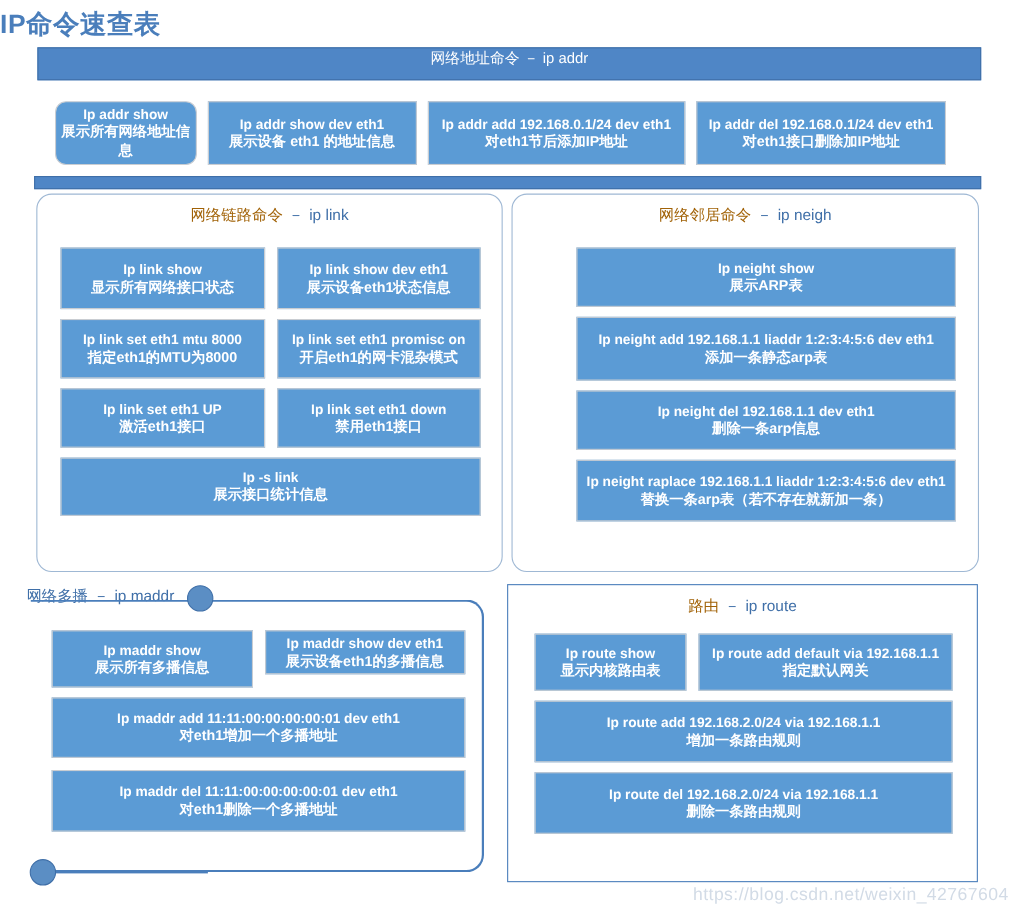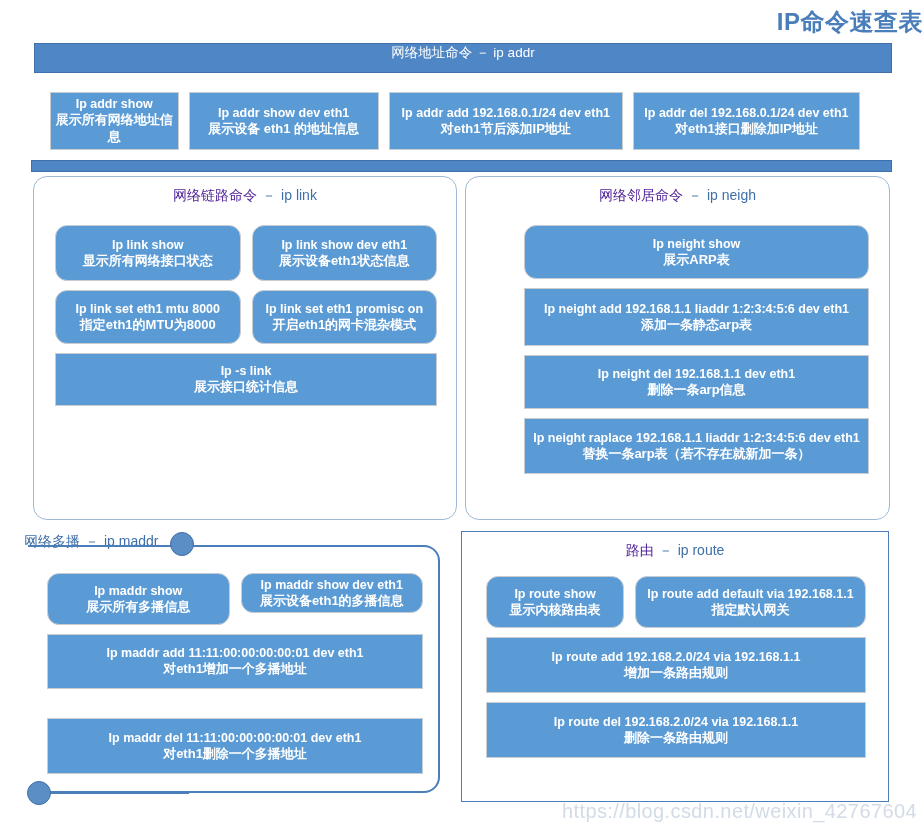--- a/index.html
+++ b/index.html
@@ -11,21 +11,21 @@
     width: 923px; height: 825px;
     position: relative;
     font-family: "Liberation Sans", "DejaVu Sans", sans-serif;
     overflow: hidden;
   }
 
   
   #page-title {
     position: absolute;
     left: 0; top: 6px; width: 923px;
-    text-align: right;
+    text-align: left;
     font-size: 24px;
     font-weight: bold;
     color: #4a7ebb;
     letter-spacing: 0.5px;
   }
 
   
   #addr-banner {
     position: absolute;
     left: 34px; top: 43px;
@@ -41,21 +41,21 @@
 
   
   #addr-row {
     position: absolute;
     left: 50px; top: 92px;
     width: 810px; height: 58px;
     display: flex;
     gap: 10px;
   }
   #addr-row .cmd { margin: 0; }
-  #addr-row .cmd:nth-child(1) { width: 129px; }
+  #addr-row .cmd:nth-child(1) { width: 129px; border-radius: 10px; }
   #addr-row .cmd:nth-child(2) { width: 191px; }
   #addr-row .cmd:nth-child(3) { width: 235px; }
   #addr-row .cmd:nth-child(4) { width: 228px; }
 
   
   #divider-bar {
     position: absolute;
     left: 31px; top: 160px;
     width: 861px; height: 12px;
     background: #4f86c6;
@@ -84,37 +84,37 @@
     border: 1.5px solid #9fb8d4;
     background: #ffffff;
   }
   .panel-title {
     text-align: center;
     color: #3f6fa8;
     font-size: 14px;
     padding-top: 10px;
     padding-bottom: 4px;
   }
-  .panel-title .cn { color: #4c1d95; }
+  .panel-title .cn { color: #a16207; }
   .panel-title .sep { color: #3f6fa8; padding: 0 5px; }
   .panel-title .en { color: #3f6fa8; }
 
   
   #link-panel {
     left: 33px; top: 176px;
     width: 424px; height: 344px;
     border-radius: 14px;
   }
   #link-panel .grid {
     position: absolute;
     left: 21px; top: 48px;
     width: 382px;
   }
   .row2 { display: flex; gap: 11px; margin-bottom: 9px; }
-  .row2 > .cmd { flex: 1 1 0; border-radius: 12px; }
+  .row2 > .cmd { flex: 1 1 0; }
 
   
   #neigh-panel {
     left: 465px; top: 176px;
     width: 425px; height: 344px;
     border-radius: 14px;
   }
   #neigh-panel .grid {
     position: absolute;
     left: 22px; top: 48px;
@@ -178,21 +178,21 @@
     width: 380px;
   }
 
   
   .cmd-wide { width: 100%; margin-bottom: 9px; }
 
   
   #watermark {
     position: absolute;
     right: 6px; bottom: 2px;
-    font-size: 20px;
+    font-size: 16px;
     color: #d2dbe6;
     letter-spacing: 0.4px;
     white-space: nowrap;
   }
 </style>
 </head>
 <body>
 
 <div id="page-title">IP命令速查表</div>
 
@@ -237,20 +237,30 @@
       </div>
     </div>
     <div class="row2">
       <div class="cmd" style="height:54px">
         <span class="en">Ip link set eth1 mtu 8000</span>
         <span class="cn">指定eth1的MTU为8000</span>
       </div>
       <div class="cmd" style="height:54px">
         <span class="en">Ip link set eth1 promisc on</span>
         <span class="cn">开启eth1的网卡混杂模式</span>
+      </div>
+    </div>
+    <div class="row2">
+      <div class="cmd" style="height:54px">
+        <span class="en">Ip link  set eth1 UP</span>
+        <span class="cn">激活eth1接口</span>
+      </div>
+      <div class="cmd" style="height:54px">
+        <span class="en">Ip link set eth1 down</span>
+        <span class="cn">禁用eth1接口</span>
       </div>
     </div>
     <div class="cmd cmd-wide" style="height:53px">
       <span class="en">Ip -s link</span>
       <span class="cn">展示接口统计信息</span>
     </div>
   </div>
 </div>
 
 <div class="panel" id="neigh-panel">
@@ -296,21 +306,21 @@
     </div>
     <div class="cmd" style="height:40px">
       <span class="en">Ip maddr show dev eth1</span>
       <span class="cn">展示设备eth1的多播信息</span>
     </div>
   </div>
   <div class="cmd cmd-wide" style="height:55px">
     <span class="en">Ip maddr add 11:11:00:00:00:00:01 dev eth1</span>
     <span class="cn">对eth1增加一个多播地址</span>
   </div>
-  <div class="cmd cmd-wide" style="height:56px;margin-top:29px">
+  <div class="cmd cmd-wide" style="height:56px;margin-top:11px">
     <span class="en">Ip maddr del 11:11:00:00:00:00:01 dev eth1</span>
     <span class="cn">对eth1删除一个多播地址</span>
   </div>
 </div>
 
 <div class="panel" id="route-panel">
   <div class="panel-title">
     <span class="cn">路由</span><span class="sep">－</span><span class="en">ip route</span>
   </div>
   <div class="grid">

